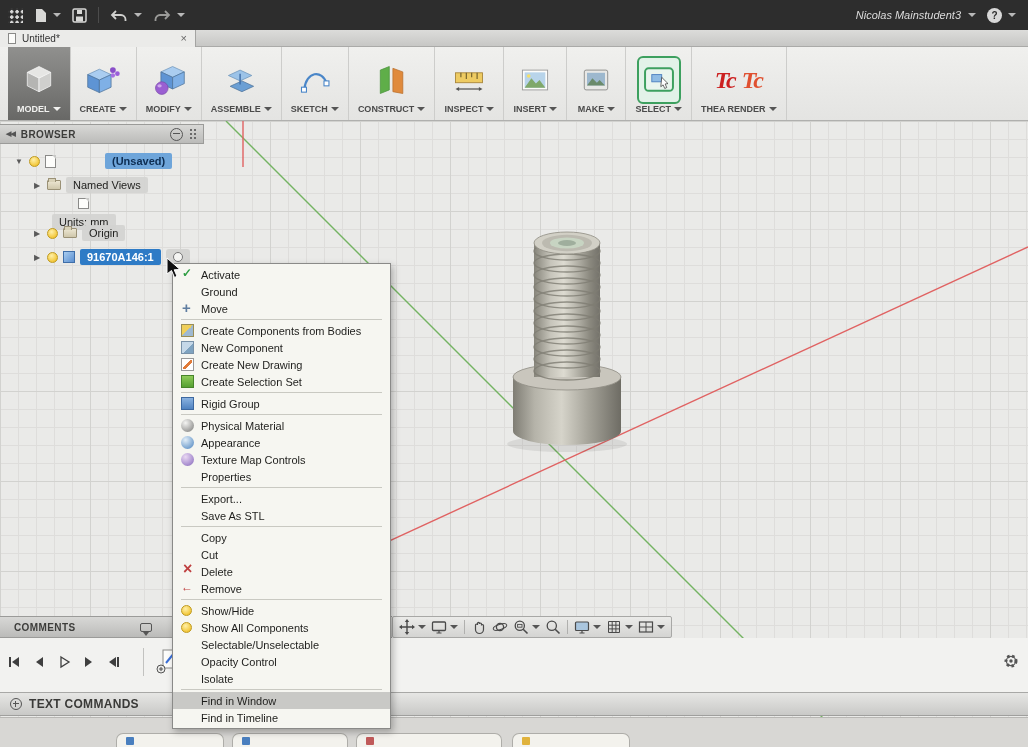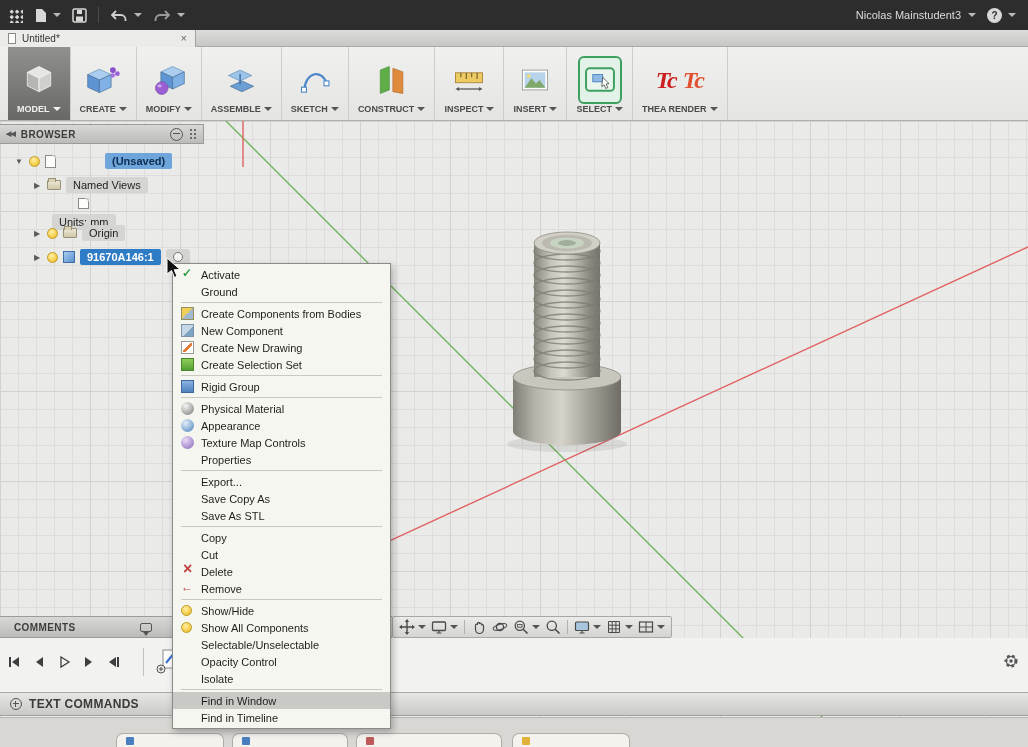--- a/index.html
+++ b/index.html
@@ -7,21 +7,21 @@
   .stage { position: relative; width: 1028px; height: 747px; overflow: hidden; background: #e9e9e8; user-select: none; }
 
   
   .topbar { position: absolute; top: 0; left: 0; width: 1028px; height: 30px; background: #2d2d2d; display: flex; align-items: center; justify-content: space-between; padding: 0 12px 0 8px; z-index: 45; }
   .tb-left, .tb-right { display: flex; align-items: center; gap: 11px; }
   .tb-btn { display: flex; align-items: center; gap: 3px; cursor: pointer; }
   .waffle { width: 15px; height: 15px; background-image: radial-gradient(#d8d8d8 1.5px, transparent 1.7px); background-size: 5.4px 5.4px; background-position: 1px 1px; cursor: pointer; }
   .tb-sep { width: 1px; height: 16px; background: #4c4c4c; }
   .caret { width: 0; height: 0; border-left: 4px solid transparent; border-right: 4px solid transparent; border-top: 4px solid #555; display: inline-block; margin-left: 3px; }
   .caret.light { border-top-color: #b8b8b8; }
-  .user { color: #dcdcdc; font-size: 11px; display: flex; align-items: center; gap: 4px; cursor: pointer; }
+  .user { color: #dcdcdc; font-size: 11px; display: flex; align-items: center; gap: 4px; cursor: pointer; font-style: italic; }
   .help-circle { width: 15px; height: 15px; border-radius: 50%; background: #d8d8d8; color: #2d2d2d; font-size: 10px; font-weight: bold; display: flex; align-items: center; justify-content: center; }
 
   
   .tabbar { position: absolute; top: 30px; left: 0; width: 1028px; height: 17px; background: linear-gradient(#dcdcda, #c7c7c5); border-bottom: 1px solid #aaaaa8; z-index: 45; }
   .doctab { position: absolute; left: 0; top: 0; height: 17px; width: 196px; background: #ebebe9; border-right: 1px solid #a4a4a2; display: flex; align-items: center; gap: 6px; padding: 0 8px; font-size: 10px; color: #333; cursor: pointer; }
   .doctab-icon { width: 8px; height: 11px; background: #fcfcfa; border: 1px solid #8a8a88; }
   .doctab-close { margin-left: auto; color: #666; font-size: 11px; line-height: 1; cursor: pointer; }
   .tabbar-collapse { position: absolute; right: 12px; top: 5px; width: 0; height: 0; border-left: 5px solid transparent; border-right: 5px solid transparent; border-bottom: 6px solid #78787
 6; border-bottom-color: #787876; cursor: pointer; }
 
@@ -275,20 +275,33 @@
       <span class="ric">
         <svg viewBox="0 0 40 40" width="36" height="36">
           <rect x="6" y="9" width="28" height="22" fill="#fdfdfb" stroke="#999"></rect>
           <rect x="8.5" y="11.5" width="23" height="17" fill="#b8d4ea"></rect>
           <polygon points="8.5,28.5 16,18 21,24 25,20 31.5,28.5" fill="#7fa86a"></polygon>
           <circle cx="13" cy="15.5" r="2" fill="#f4e06a"></circle>
         </svg>
       </span>
       <span class="rlabel">
           <span>INSERT</span>
+          <span class="caret"></span>
+        </span>
+    </div>
+    <div class="rbtn">
+      <span class="ric">
+        <svg viewBox="0 0 40 40" width="36" height="36">
+          <rect x="7" y="9" width="26" height="22" rx="2" fill="#e8e8e6" stroke="#8a8a88"></rect>
+          <rect x="10" y="12" width="20" height="14" fill="#9db8ce"></rect>
+          <polygon points="10,26 16,18 21,23 24,20 30,26" fill="#6a8a6a"></polygon>
+        </svg>
+      </span>
+      <span class="rlabel">
+          <span>MAKE</span>
           <span class="caret"></span>
         </span>
     </div>
     <div class="rbtn highlighted">
       <span class="ric">
         <svg viewBox="0 0 40 40" width="36" height="36">
           <rect x="4.5" y="7" width="31" height="25" rx="4" fill="#eaf5ee" stroke="#3da05f" stroke-width="2.2"></rect>
           <rect x="12" y="14" width="11" height="8" fill="#8fbce4" stroke="#4a7fbf"></rect>
           <polygon points="23,17 30,24 26.8,24.4 28.6,28.4 26.4,29.4 24.6,25.4 22,27.4" fill="#fff" stroke="#333" stroke-width=".8"></polygon>
         </svg>
@@ -545,20 +558,24 @@
 
   <div class="cmenu">
       <div class="cm-item">
       <span class="mi mi-activate-check"></span>
       <span class="cm-label">Activate</span>
     </div>
       <div class="cm-item">
       <span class="mi"></span>
       <span class="cm-label">Ground</span>
     </div>
+      <div class="cm-item">
+      <span class="mi mi-move-cross"></span>
+      <span class="cm-label">Move</span>
+    </div>
       <div class="menu-sep"></div>
       <div class="cm-item">
       <span class="mi mi-components-from-bodies"></span>
       <span class="cm-label">Create Components from Bodies</span>
     </div>
       <div class="cm-item">
       <span class="mi mi-new-component"></span>
       <span class="cm-label">New Component</span>
     </div>
       <div class="cm-item">
@@ -588,24 +605,20 @@
       <span class="cm-label">Texture Map Controls</span>
     </div>
       <div class="cm-item">
       <span class="mi"></span>
       <span class="cm-label">Properties</span>
     </div>
       <div class="menu-sep"></div>
       <div class="cm-item">
       <span class="mi"></span>
       <span class="cm-label">Export...</span>
-    </div>
-      <div class="cm-item">
-      <span class="mi"></span>
-      <span class="cm-label">Save Copy As</span>
     </div>
       <div class="cm-item">
       <span class="mi"></span>
       <span class="cm-label">Save As STL</span>
     </div>
       <div class="menu-sep"></div>
       <div class="cm-item">
       <span class="mi"></span>
       <span class="cm-label">Copy</span>
     </div>

